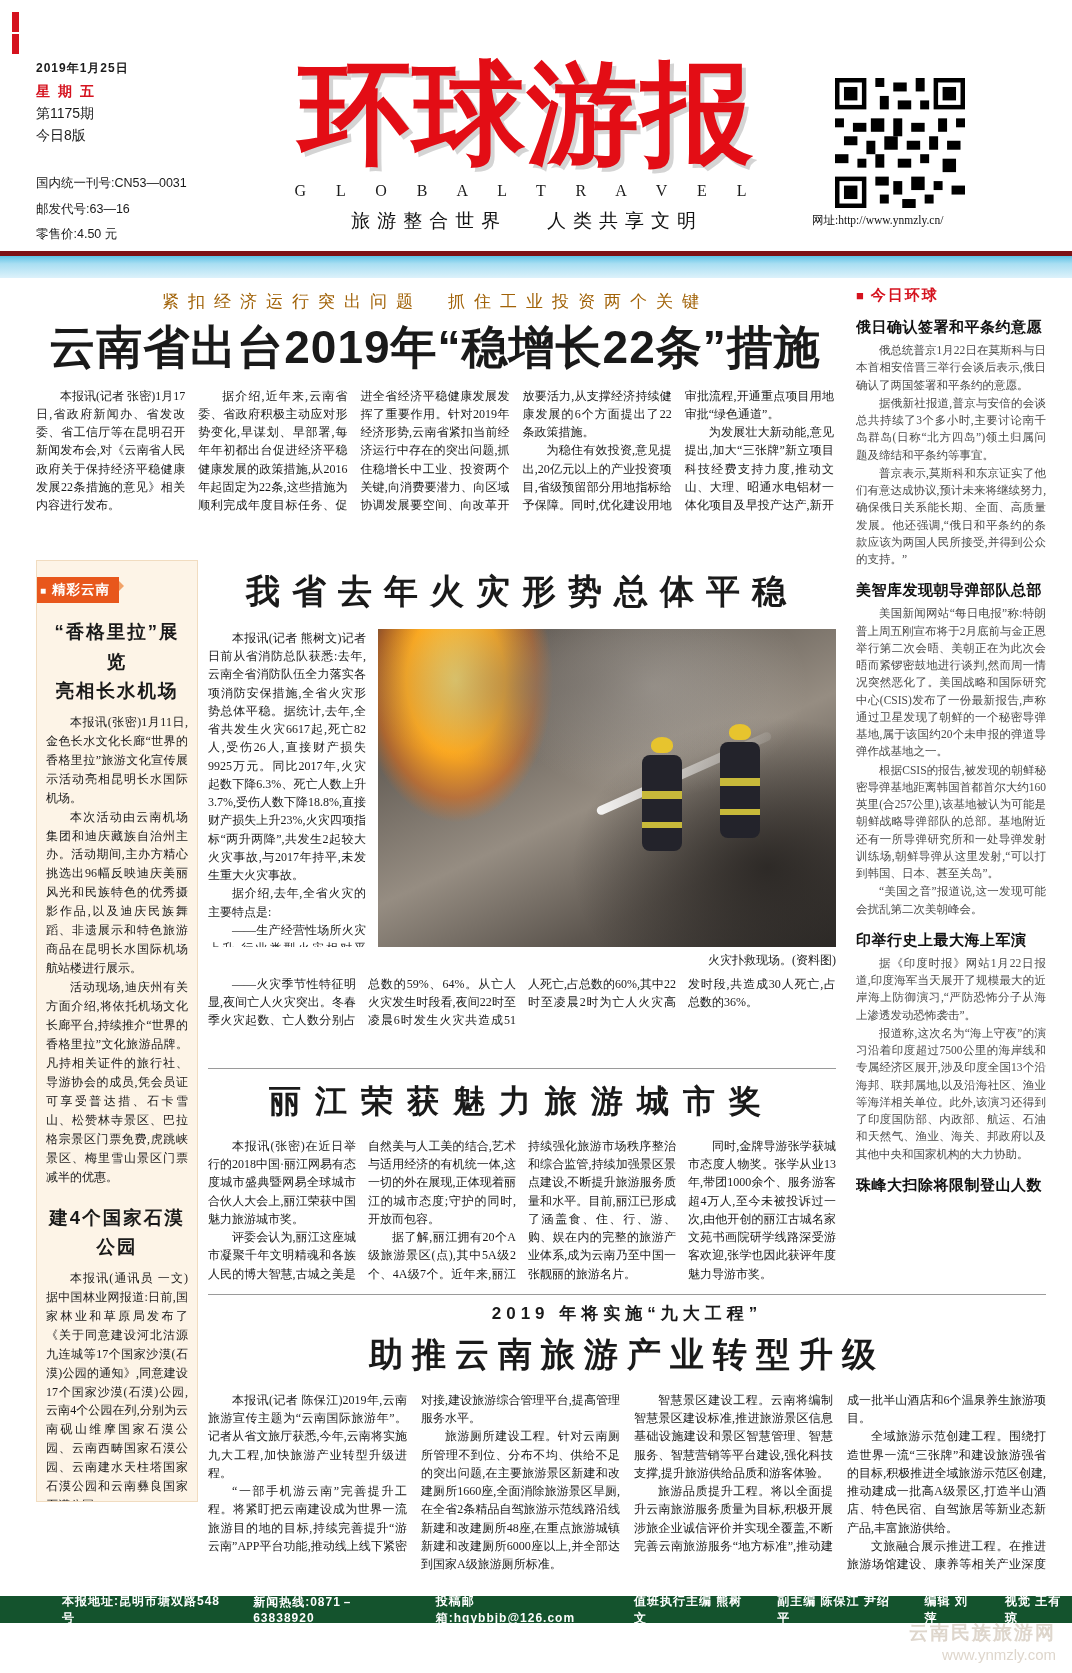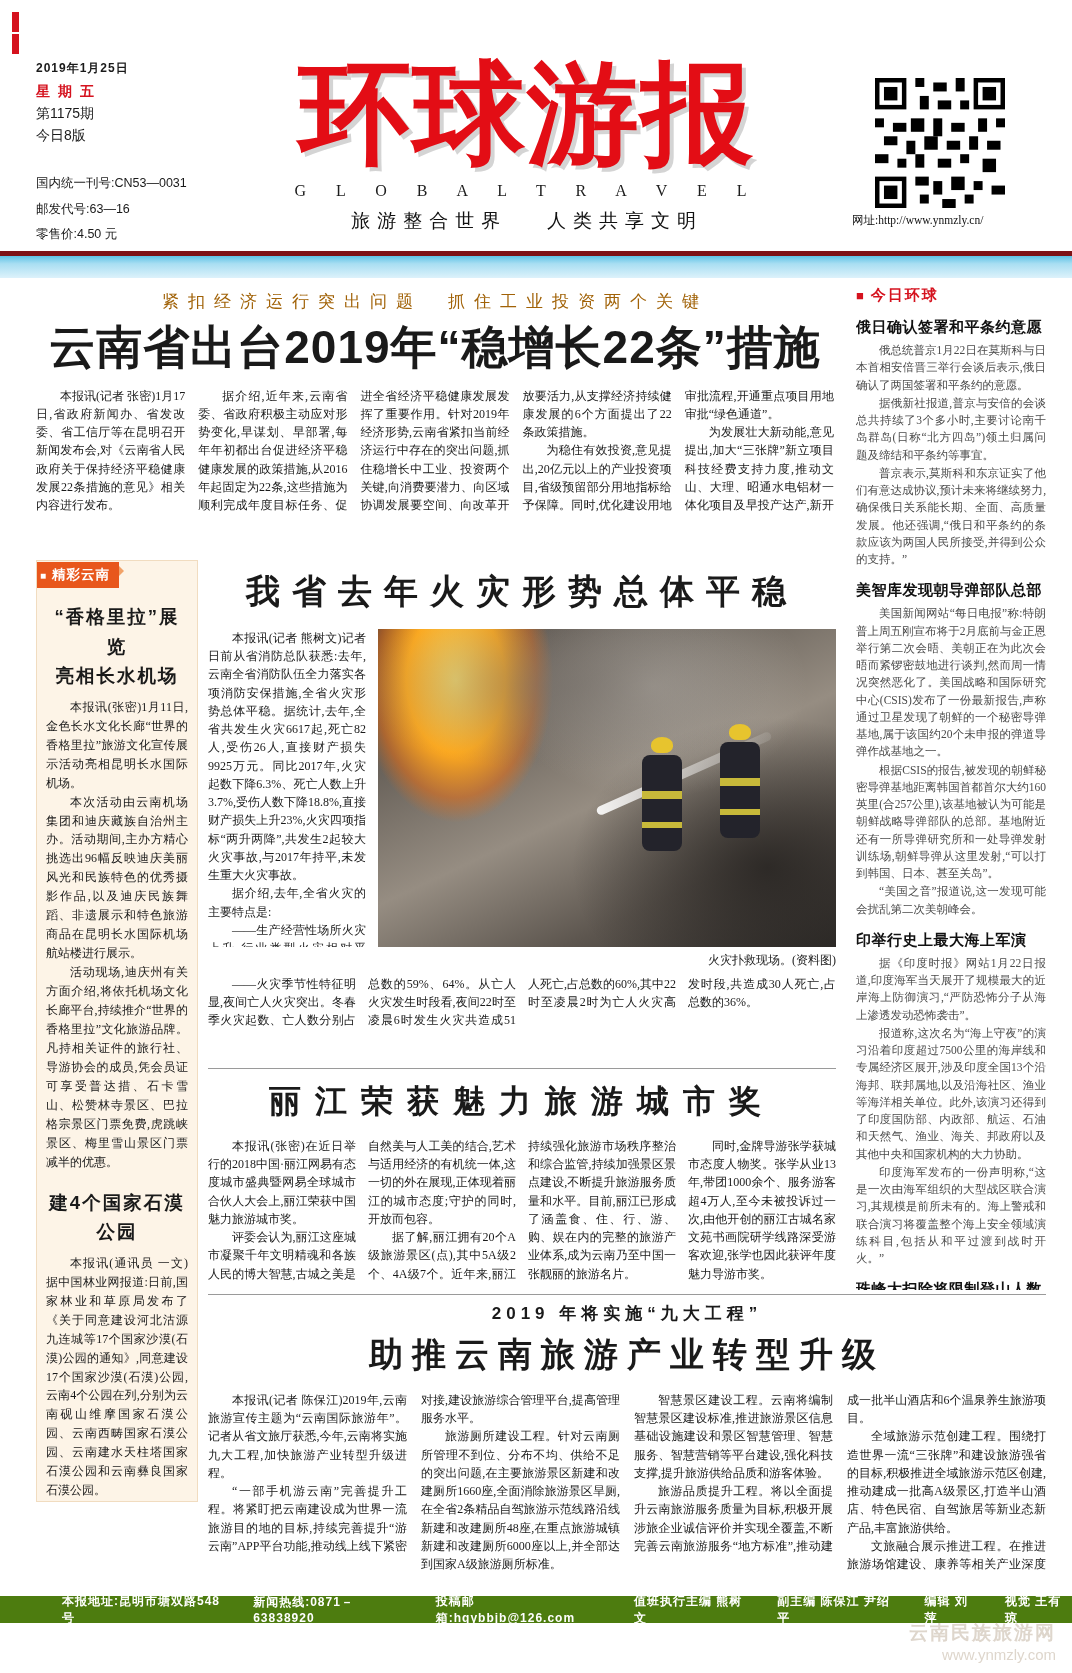--- a/index.html
+++ b/index.html
@@ -23,21 +23,21 @@
   
   .masthead{left:242px;top:56px;width:570px;text-align:center;}
   .masthead .title{font-size:112px;line-height:1.05;font-weight:900;color:#e30d15;
       font-family:"Liberation Serif","DejaVu Serif",serif;letter-spacing:2px;
       text-shadow:4px 4px 0 rgba(160,160,160,.45);white-space:nowrap;}
   .masthead .en{font-size:16px;letter-spacing:13px;color:#1c1c1c;margin-top:8px;font-family:"Liberation Serif","DejaVu Serif",serif;}
   .masthead .slogan{font-size:19px;letter-spacing:7px;margin-top:8px;color:#111;}
   .masthead .slogan span{margin:0 14px;font-family:Liberation Serif, serif;}
 
   
-  .qr{left:852px;top:78px;width:175px;text-align:center;}
+  .qr{left:812px;top:78px;width:175px;text-align:center;}
   .qr svg{display:block;margin:0 auto;}
   .qr .url{font-size:11.5px;margin-top:5px;letter-spacing:0;color:#111;text-align:left;}
 
   
   .band-maroon{left:0;top:251px;width:1072px;height:5px;background:#7d1216;}
   .band-blue{left:0;top:256px;width:1072px;height:22px;
      background:linear-gradient(180deg,#5ec3e6 0%,#a8def2 35%,#ddf2fb 100%);}
 
   
   .top-article{left:36px;top:290px;width:798px;}
@@ -52,21 +52,21 @@
   .global .tag{font-size:15px;font-weight:900;color:#d5121e;letter-spacing:2px;}
   .global .tag .sq{font-size:13px;margin-right:5px;}
   .global h3{font-family:"Liberation Sans","DejaVu Sans",sans-serif;font-size:15px;margin:13px 0 5px;
      color:#111;letter-spacing:.5px;}
   .global p{font-size:11.5px;line-height:1.5;color:#4b4b4b;margin-bottom:1px;}
 
   
   .sidebar{left:36px;top:560px;width:162px;height:942px;background:#fdf4e7;border:1px solid #f1dcc0;
      box-sizing:border-box;padding:0 9px 6px;overflow:hidden;}
   .sidebar .tag{display:inline-block;background:#e8571c;color:#fff;font-weight:bold;font-size:13.5px;
-     padding:4px 9px 4px 7px;margin:1px 0 4px -13px;position:relative;letter-spacing:1px;
+     padding:4px 9px 4px 7px;margin:16px 0 4px -13px;position:relative;letter-spacing:1px;
      font-family:"Liberation Sans","DejaVu Sans",sans-serif;}
   .sidebar .tag .sq{font-size:10px;margin-right:5px;}
   .sidebar .tag:after{content:"";position:absolute;right:-10px;top:4px;border:5px solid transparent;
      border-left-color:#f2a268;}
   .sidebar h3{font-size:18.5px;font-weight:900;text-align:center;line-height:1.6;margin:10px 0 7px;
      font-family:"Liberation Sans","DejaVu Sans",sans-serif;letter-spacing:2px;}
   .sidebar p{font-size:12px;line-height:1.58;}
 
   
   .fire{left:208px;top:569px;width:628px;}
@@ -97,21 +97,21 @@
   .lijiang .headline{font-size:32px;font-weight:900;text-align:center;letter-spacing:14px;white-space:nowrap;}
   .lijiang .body-cols{column-count:4;column-gap:12px;height:156px;overflow:hidden;margin-top:13px;}
 
   
   .project{left:208px;top:1302px;width:838px;}
   .project .kicker{font-size:17px;text-align:center;letter-spacing:5px;font-weight:bold;}
   .project .headline{font-size:34px;font-weight:900;text-align:center;letter-spacing:9px;margin-top:7px;white-space:nowrap;}
   .project .body-cols{column-count:4;column-gap:14px;height:198px;overflow:hidden;margin-top:13px;}
 
   
-  .footer{left:0;top:1596px;width:1072px;height:27px;background:#4d7c0f;color:#fff;
+  .footer{left:0;top:1596px;width:1072px;height:27px;background:#14532d;color:#fff;
      display:flex;align-items:center;gap:26px;padding-left:62px;box-sizing:border-box;
      font-size:12px;font-weight:bold;font-family:"Liberation Sans","DejaVu Sans",sans-serif;letter-spacing:1px;}
   .watermark{right:16px;top:1620px;text-align:right;color:#ded6cc;
      font-family:"Liberation Sans","DejaVu Sans",sans-serif;}
   .watermark .l1{font-size:19px;font-weight:bold;letter-spacing:2px;}
   .watermark .l2{font-size:15px;}
 
   h1,h2,h3{margin:0;font-family:"Liberation Sans","DejaVu Sans",sans-serif;}
 </style>
 </head>
@@ -219,21 +219,20 @@
   <p>普京表示,莫斯科和东京证实了他们有意达成协议,预计未来将继续努力,确保俄日关系能长期、全面、高质量发展。他还强调,“俄日和平条约的条款应该为两国人民所接受,并得到公众的支持。”</p>
 
   <h3>美智库发现朝导弹部队总部</h3>
   <p>美国新闻网站“每日电报”称:特朗普上周五刚宣布将于2月底前与金正恩举行第二次会晤、美朝正在为此次会晤而紧锣密鼓地进行谈判,然而周一情况突然恶化了。美国战略和国际研究中心(CSIS)发布了一份最新报告,声称通过卫星发现了朝鲜的一个秘密导弹基地,属于该国约20个未申报的弹道导弹作战基地之一。</p>
   <p>根据CSIS的报告,被发现的朝鲜秘密导弹基地距离韩国首都首尔大约160英里(合257公里),该基地被认为可能是朝鲜战略导弹部队的总部。基地附近还有一所导弹研究所和一处导弹发射训练场,朝鲜导弹从这里发射,“可以打到韩国、日本、甚至关岛”。</p>
   <p>“美国之音”报道说,这一发现可能会扰乱第二次美朝峰会。</p>
 
   <h3>印举行史上最大海上军演</h3>
   <p>据《印度时报》网站1月22日报道,印度海军当天展开了规模最大的近岸海上防御演习,“严防恐怖分子从海上渗透发动恐怖袭击”。</p>
   <p>报道称,这次名为“海上守夜”的演习沿着印度超过7500公里的海岸线和专属经济区展开,涉及印度全国13个沿海邦、联邦属地,以及沿海社区、渔业等海洋相关单位。此外,该演习还得到了印度国防部、内政部、航运、石油和天然气、渔业、海关、邦政府以及其他中央和国家机构的大力协助。</p>
-  <p>印度海军发布的一份声明称,“这是一次由海军组织的大型战区联合演习,其规模是前所未有的。海上警戒和联合演习将覆盖整个海上安全领域演练科目,包括从和平过渡到战时开火。”</p>
 
   <h3>珠峰大扫除将限制登山人数</h3>
 
 </aside>
 
 <aside class="abs sidebar">
   <div class="tag"><span class="sq">■</span><span>精彩云南</span></div>
   <h3>
     <span>“香格里拉”展览</span><br>
     <span>亮相长水机场</span>

